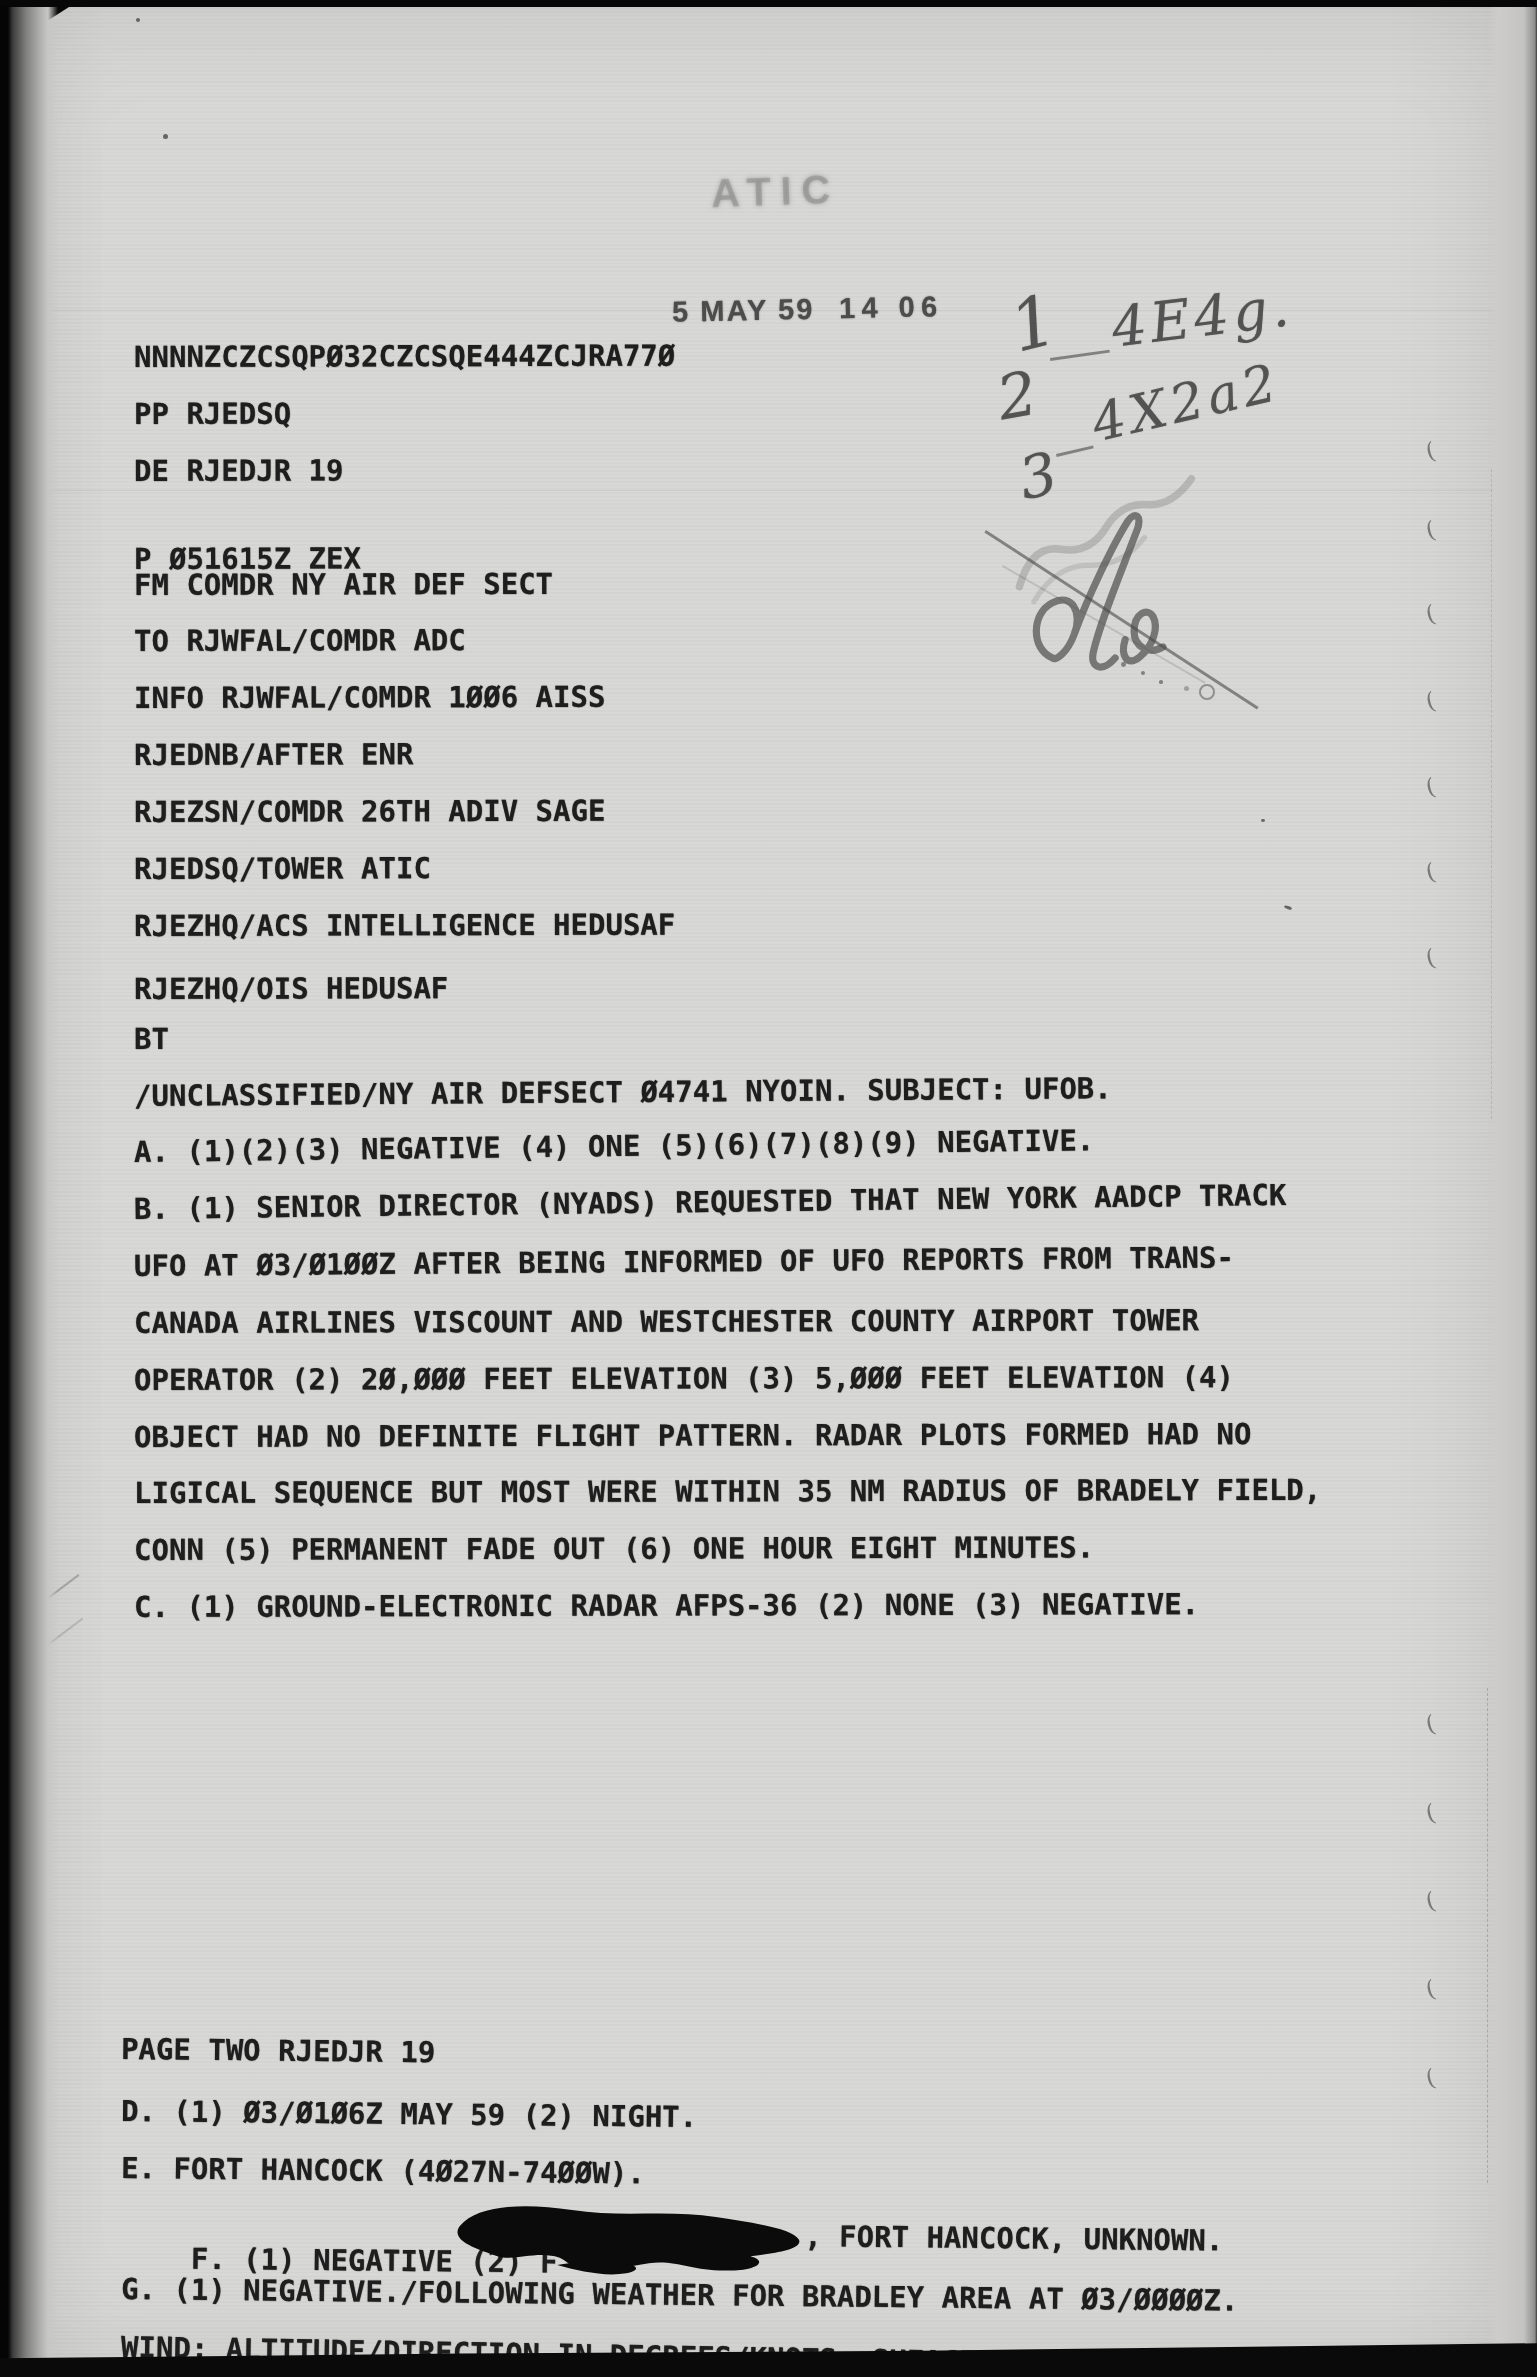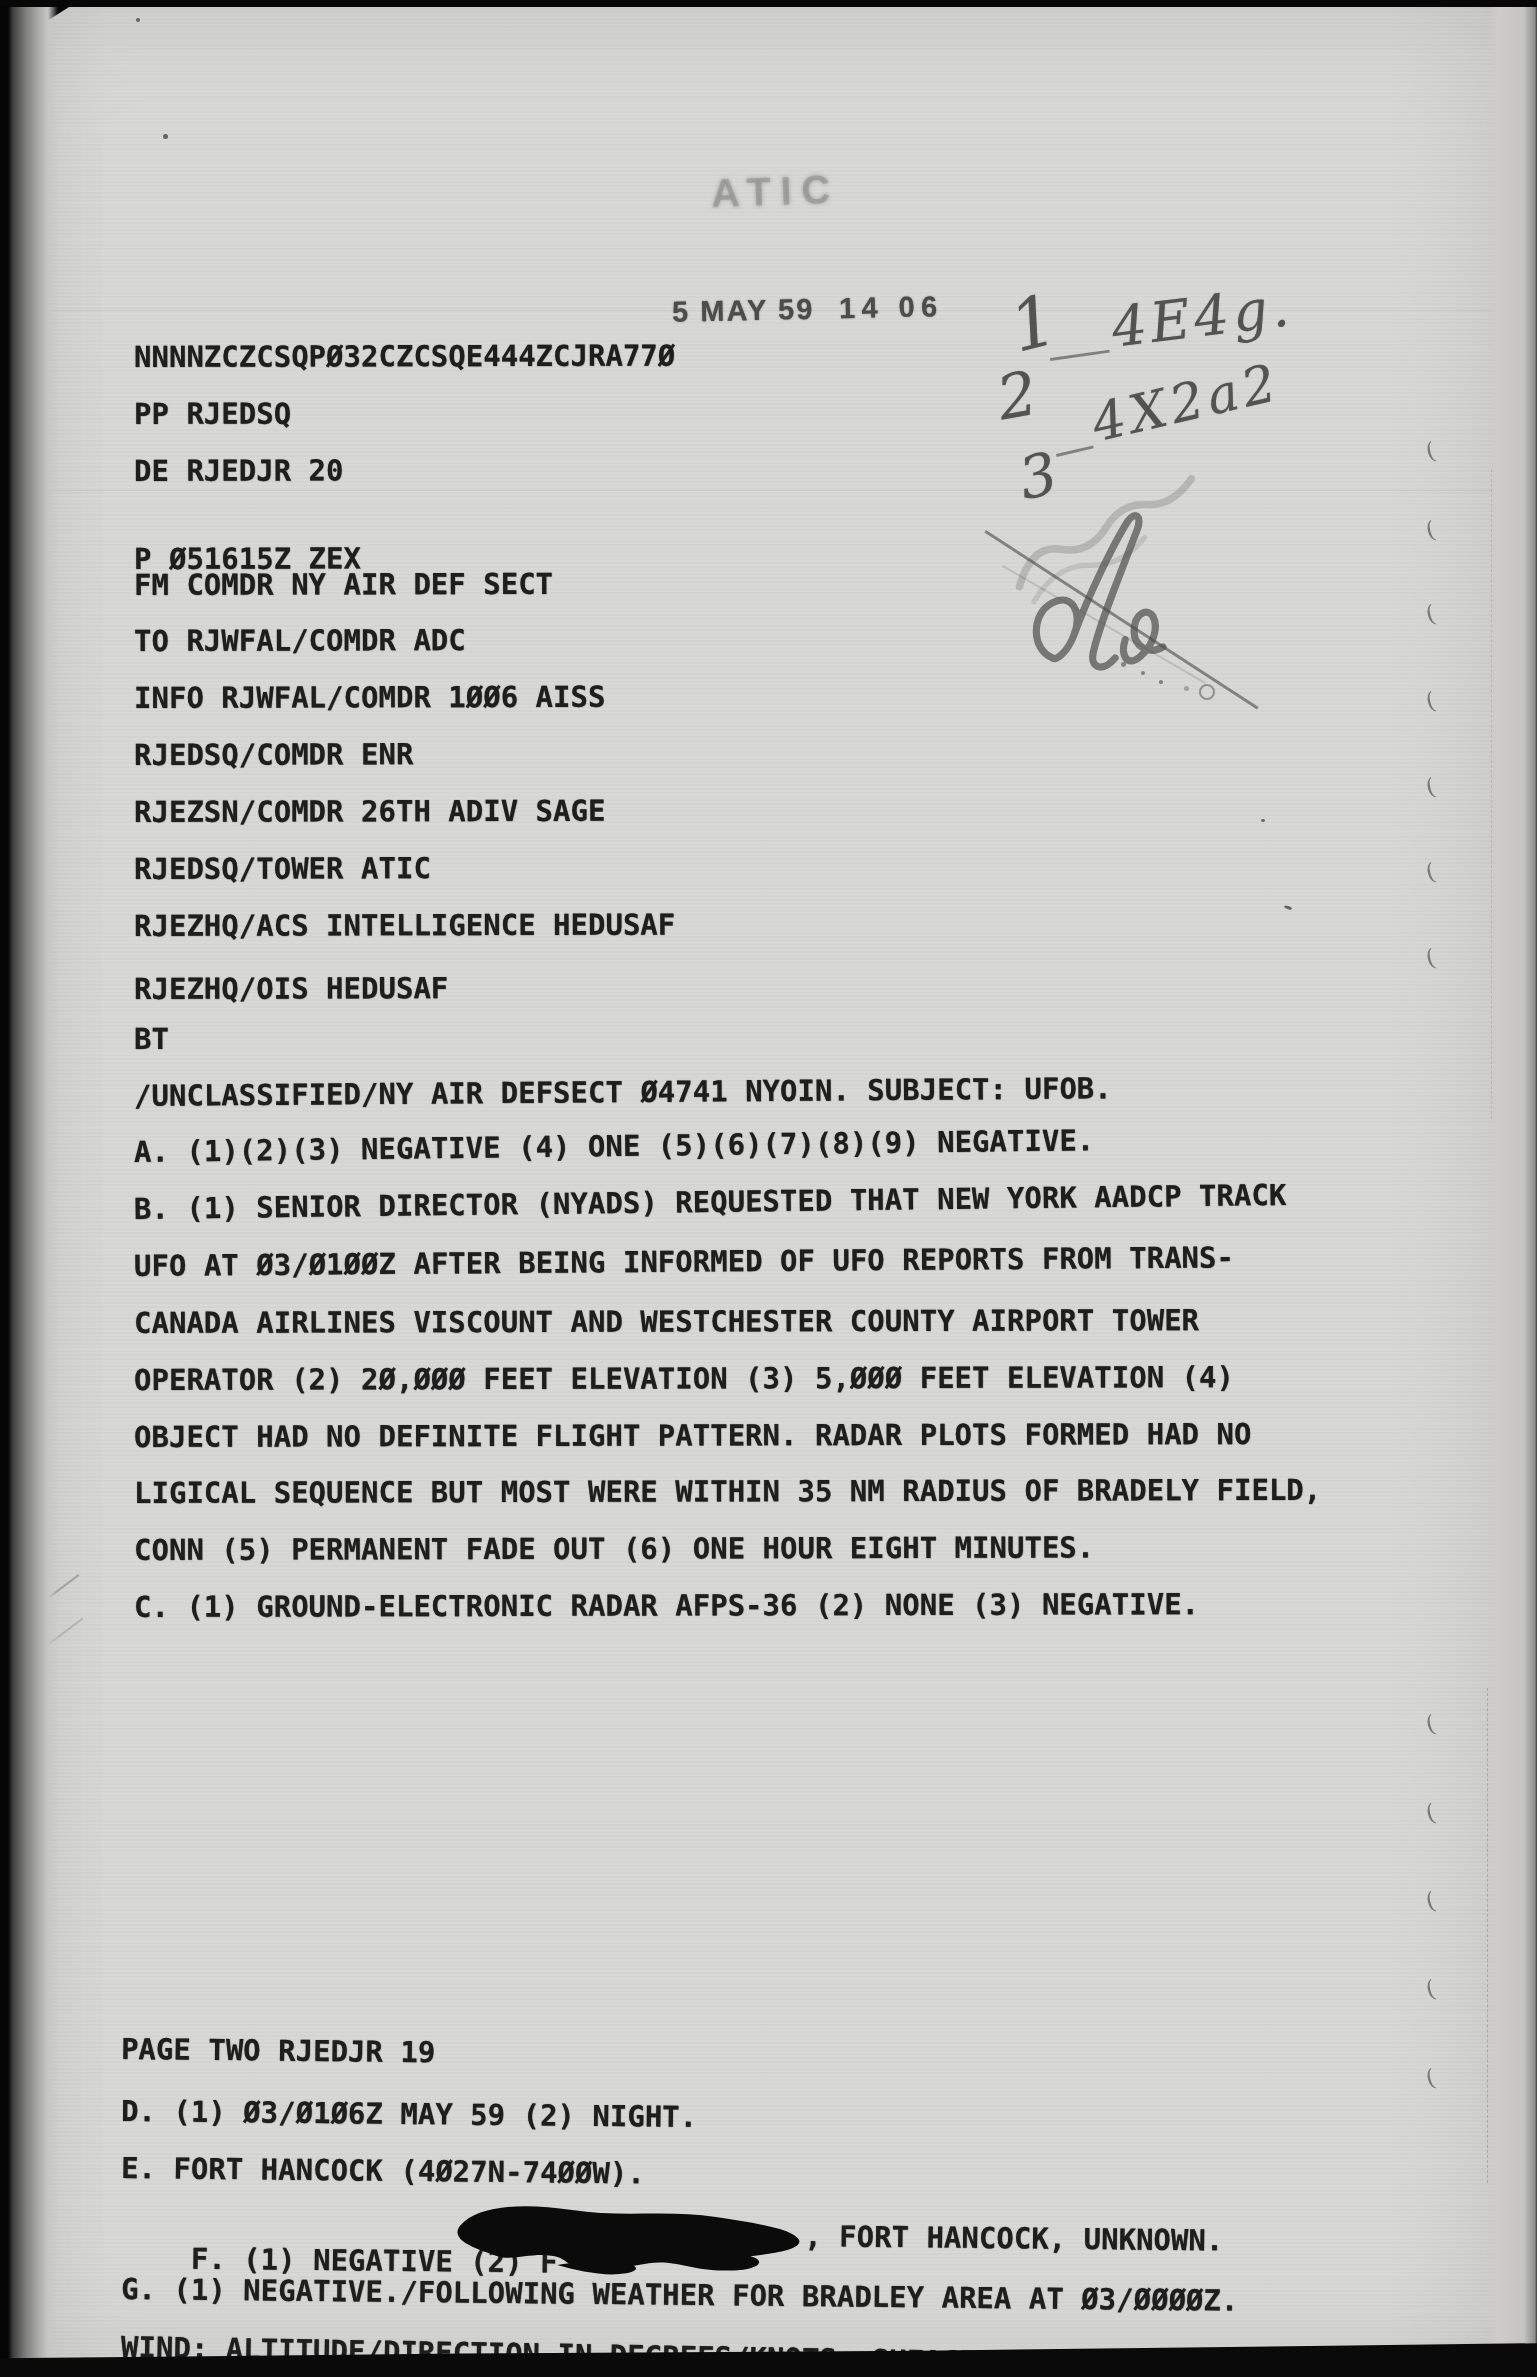--- a/index.html
+++ b/index.html
@@ -121,26 +121,26 @@
   <span class="tick" style="top:1799px">(</span>
   <span class="tick" style="top:1887px">(</span>
   <span class="tick" style="top:1975px">(</span>
   <span class="tick" style="top:2064px">(</span>
 
   <div class="vdash" style="left:1491px;top:469px;height:650px"></div>
   <div class="vdash" style="left:1487px;top:1688px;height:495px"></div>
 
   <div class="tl r0" style="top:343px">NNNNZCZCSQPØ32CZCSQE444ZCJRA77Ø</div>
   <div class="tl r0" style="top:400px">PP RJEDSQ</div>
-  <div class="tl r0" style="top:457px">DE RJEDJR 20</div>
+  <div class="tl r0" style="top:457px">DE RJEDJR 19</div>
   <div class="tl r0" style="top:545px">P Ø51615Z ZEX</div>
   <div class="tl r0" style="top:571px">FM COMDR NY AIR DEF SECT</div>
   <div class="tl r0" style="top:627px">TO RJWFAL/COMDR ADC</div>
   <div class="tl r0" style="top:684px">INFO RJWFAL/COMDR 1ØØ6 AISS</div>
-  <div class="tl r0" style="top:741px">RJEDSQ/COMDR ENR</div>
+  <div class="tl r0" style="top:741px">RJEDNB/AFTER ENR</div>
   <div class="tl r0" style="top:798px">RJEZSN/COMDR 26TH ADIV SAGE</div>
   <div class="tl r0" style="top:855px">RJEDSQ/TOWER ATIC</div>
   <div class="tl r0" style="top:912px">RJEZHQ/ACS INTELLIGENCE HEDUSAF</div>
   <div class="tl r0" style="top:975px">RJEZHQ/OIS HEDUSAF</div>
   <div class="tl r0" style="top:1025px">BT</div>
   <div class="tl rup2" style="top:1082px">/UNCLASSIFIED/NY AIR DEFSECT Ø4741 NYOIN. SUBJECT: UFOB.</div>
   <div class="tl rup" style="top:1138px">A. (1)(2)(3) NEGATIVE (4) ONE (5)(6)(7)(8)(9) NEGATIVE.</div>
   <div class="tl rup" style="top:1195px">B. (1) SENIOR DIRECTOR (NYADS) REQUESTED THAT NEW YORK AADCP TRACK</div>
   <div class="tl rup2" style="top:1252px">UFO AT Ø3/Ø1ØØZ AFTER BEING INFORMED OF UFO REPORTS FROM TRANS-</div>
   <div class="tl r0" style="top:1309px">CANADA AIRLINES VISCOUNT AND WESTCHESTER COUNTY AIRPORT TOWER</div>

